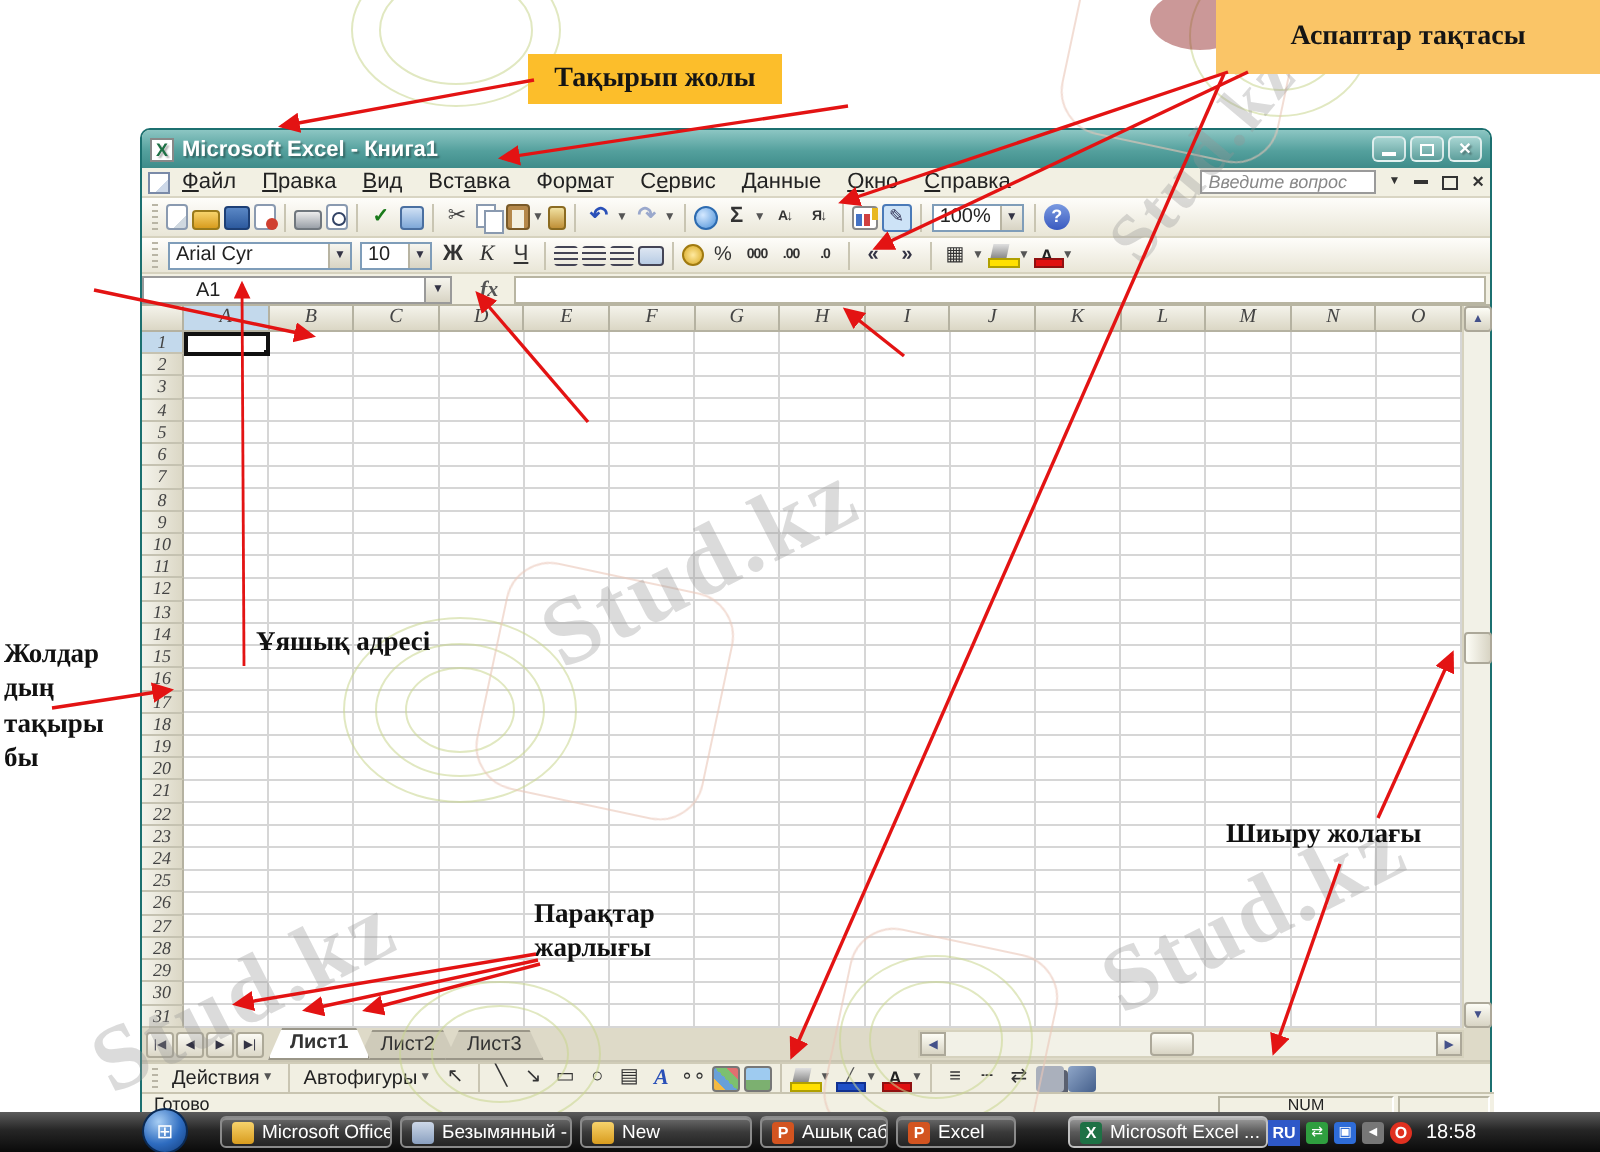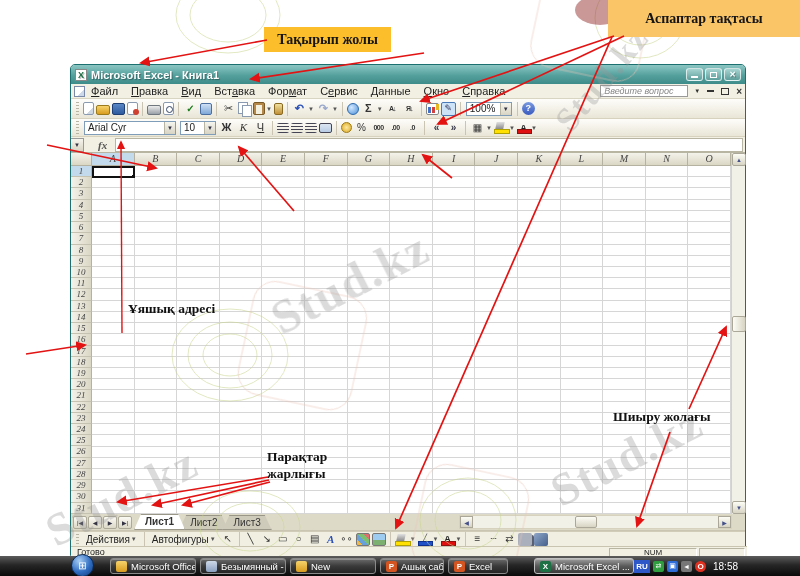--- a/index.html
+++ b/index.html
@@ -13,21 +13,21 @@
 
 .callout{position:absolute;z-index:30;display:flex;align-items:center;justify-content:center;font:bold 14px "Liberation Serif",serif;color:#151515;text-align:center}
 #co-title{left:264px;top:27px;width:127px;height:25px}
 #co-menu{left:421px;top:25px;width:140px;height:33px}
 #co-toolbar{left:608px;top:0;width:192px;height:37px}
 
 
 .plabel{position:absolute;z-index:30;font:bold 13.5px "Liberation Serif",serif;color:#111;line-height:1.28}
 #lbl-colhdr{left:443px;top:176px;width:80px}
 #lbl-formula{left:292px;top:209px;width:122px}
-#lbl-cell{left:128px;top:300px;white-space:nowrap}
+#lbl-cell{left:128px;top:312px;white-space:nowrap}
 #lbl-rows{left:2px;top:318px;width:62px}
 #lbl-scroll{left:613px;top:408px;white-space:nowrap}
 #lbl-tabs{left:267px;top:448px;width:82px}
 
 
 #xl{position:absolute;left:70px;top:64px;width:676px;height:492px;z-index:10;background:#ECE9D8;border:1px solid #1C7070;border-radius:5px 5px 0 0}
 #titlebar{position:absolute;left:0;top:0;width:674px;height:19px;border-radius:4px 4px 0 0;background:linear-gradient(#8CC6C3,#54A09D 55%,#3E8C8A);display:flex;align-items:center;padding:0 4px;color:#fff;font-size:11px;font-weight:bold;text-shadow:1px 1px 1px rgba(0,0,0,.35)}
 #xl-icon{width:12px;height:12px;background:#fff;border:1px solid #888;color:#1e7145;font:bold 9px/10px "Liberation Sans",sans-serif;text-align:center;margin-right:4px;flex:none}
 #titlebar .sp{flex:1}
 .tbtn{width:17px;height:13px;border-radius:3px;border:1px solid rgba(255,255,255,.7);background:linear-gradient(#A6D4D1,#5E9F9C);margin-left:2px;display:flex;align-items:center;justify-content:center;color:#fff;font-size:8px;flex:none}
@@ -204,20 +204,26 @@
 
   <div class="wm" style="left:540px;top:60px;font-size:34px;transform:rotate(-50deg)">Stud.kz</div>
   <div class="wm" style="left:265px;top:255px;font-size:48px">Stud.kz</div>
   <div class="wm" style="left:545px;top:430px;font-size:46px">Stud.kz</div>
   <div class="wm" style="left:40px;top:470px;font-size:46px">Stud.kz</div>
 
   <div class="callout" id="co-title" style="background: rgb(252, 190, 43);">Тақырып жолы</div>
   <div class="callout" id="co-toolbar" style="background: rgb(250, 197, 103);">Аспаптар тақтасы</div>
 
   <div class="plabel" id="lbl-cell">Ұяшық адресі</div>
+  <div class="plabel" id="lbl-rows">
+      <div>Жолдар</div>
+      <div>дың</div>
+      <div>тақыры</div>
+      <div>бы</div>
+    </div>
   <div class="plabel" id="lbl-scroll">Шиыру жолағы</div>
   <div class="plabel" id="lbl-tabs">Парақтар жарлығы</div>
 
   <div id="xl">
     <div id="titlebar">
       <span id="xl-icon">X</span>
       <span>Microsoft Excel - Книга1</span>
       <span class="sp"></span>
       <span class="tbtn">
           <span class="bar"></span>
@@ -400,20 +406,21 @@
             <span class="dd">▼</span>
           </span>
           <span class="icw">
             <span class="ic f-fontcolor">А</span>
             <span class="dd">▼</span>
           </span>
         </span>
     </div>
 
     <div id="fbar">
+      <span id="namebox">A1</span>
       <span id="namedd">▼</span>
       <span id="fx">fx</span>
       <span id="finput"></span>
     </div>
 
     <div id="sheet">
       <div id="corner"></div>
       <div id="colhdrs">
           <div class="chc sel">A</div>
           <div class="chc">B</div>

